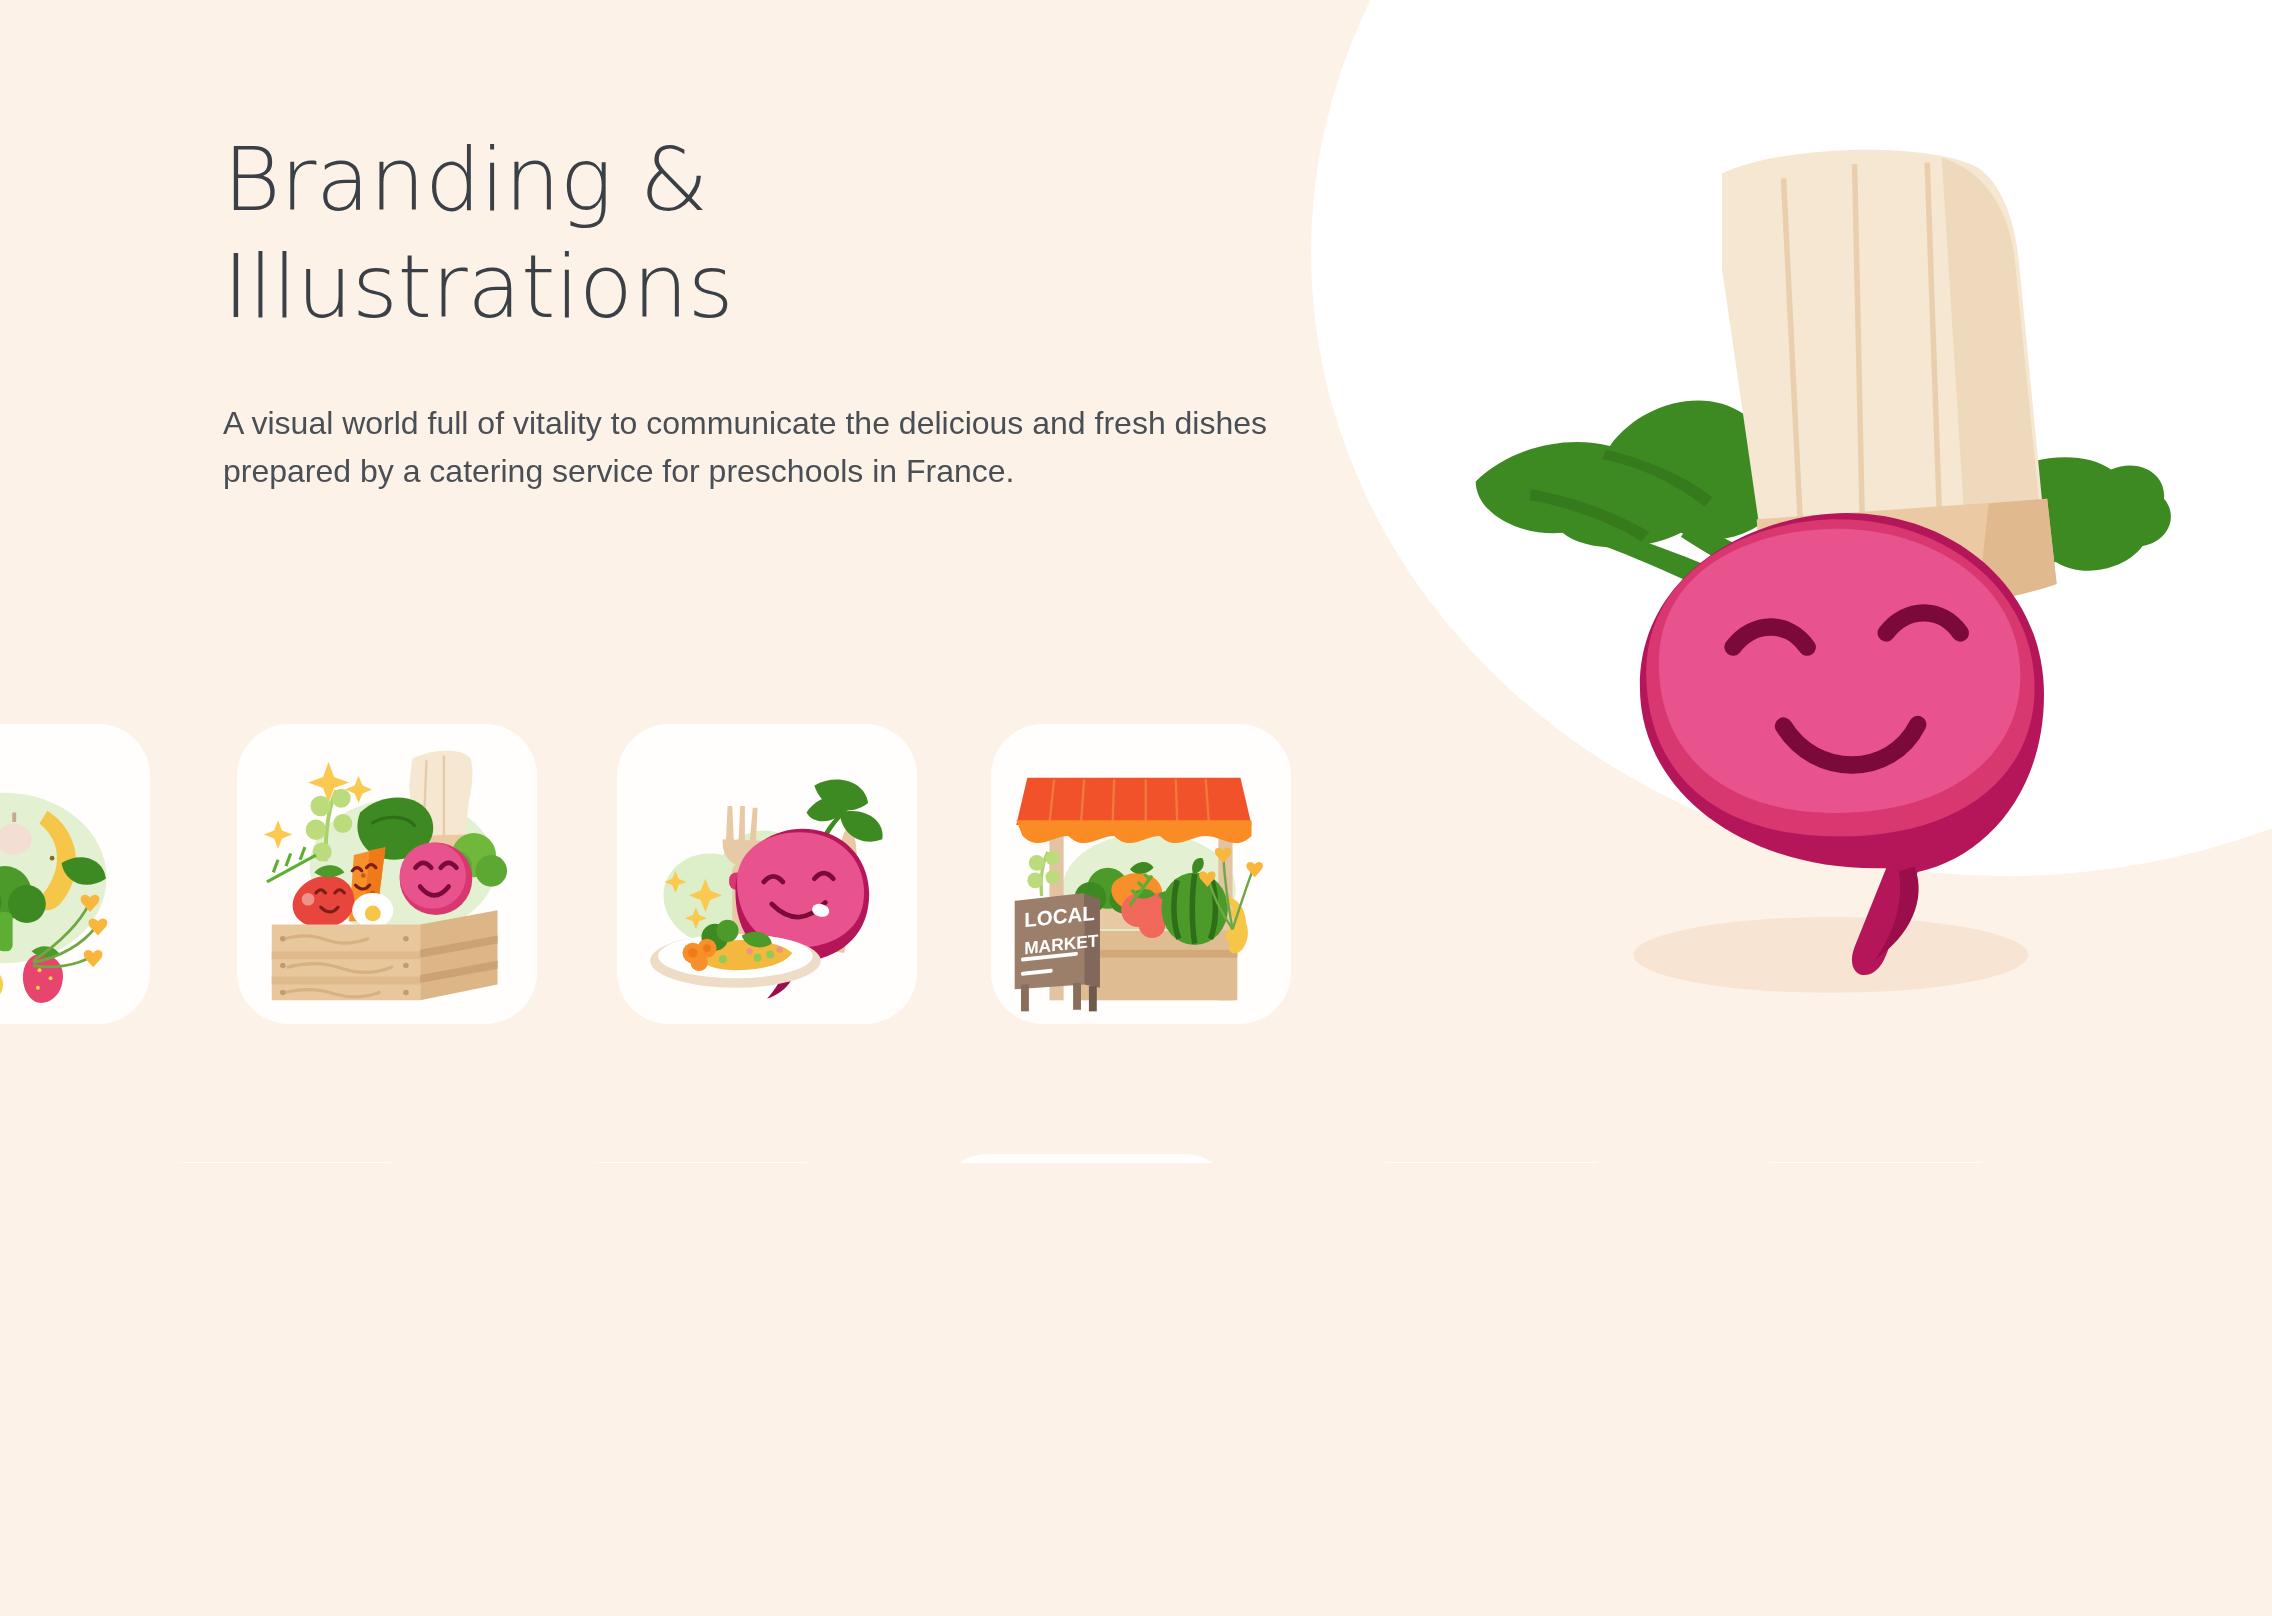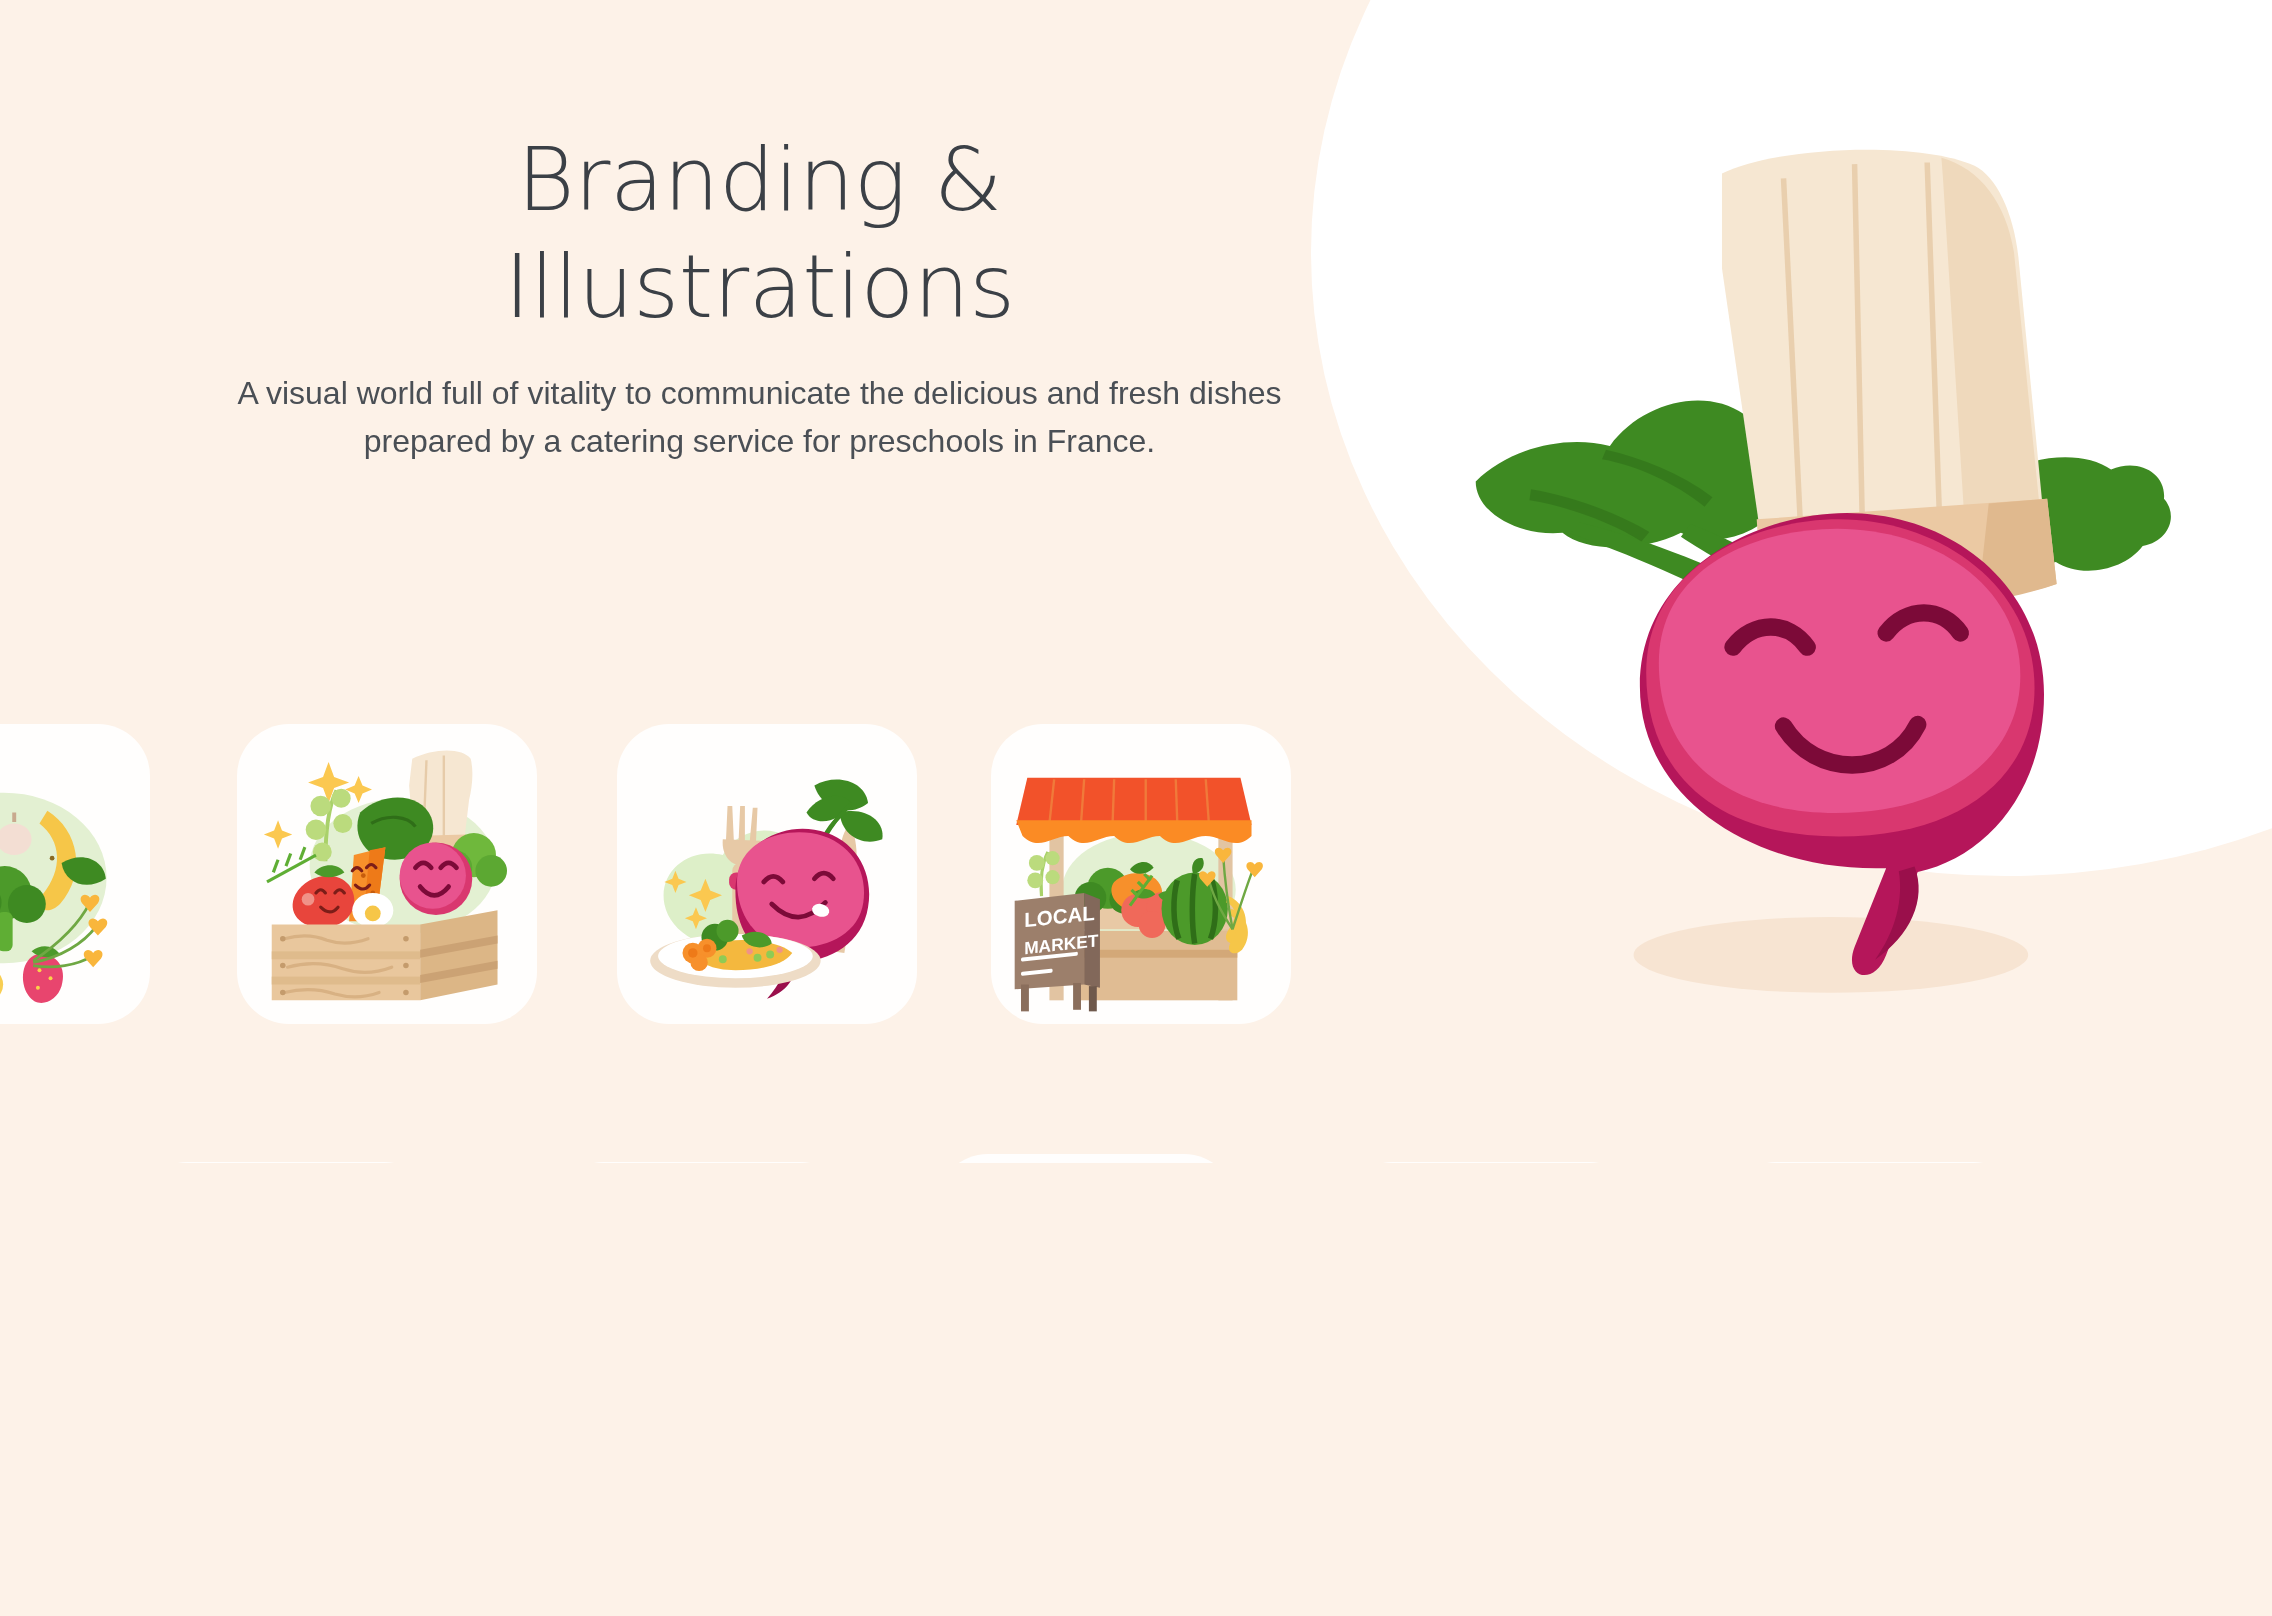--- a/index.html
+++ b/index.html
@@ -3,21 +3,21 @@
 <meta charset="utf-8">
 <style>
   * { box-sizing: border-box; margin: 0; padding: 0; }
   html, body { width: 2273px; height: 1616px; }
   body {
     background: #FDF2E8;
     font-family: "Liberation Sans", sans-serif;
     overflow: hidden;
     position: relative;
   }
-  .stage { position: absolute; inset: 0; width: 2273px; height: 1163px; overflow: hidden; text-align: center; }
+  .stage { position: absolute; inset: 0; width: 2273px; height: 1163px; overflow: hidden; }
 
   
   .hero-blob {
     position: absolute;
     left: 1311px; top: -371px;
     width: 1389px; height: 1247px;
     background: #FFFFFF;
     border-radius: 50%;
     z-index: 0;
   }
@@ -27,21 +27,21 @@
   .headline {
     font-size: 88px;
     line-height: 1.22;
     font-weight: 300;
     letter-spacing: -0.4px;
     color: #3B4046;
     font-family: "DejaVu Sans", sans-serif;
     white-space: pre-line;
   }
   .subcopy {
-    margin-top: 28px;
+    margin-top: 58px;
     font-size: 32px;
     line-height: 1.52;
     font-weight: 400;
     color: #4A4F55;
     max-width: 1081px;
     font-family: "Liberation Sans", sans-serif;
   }
 
   
   .card {

